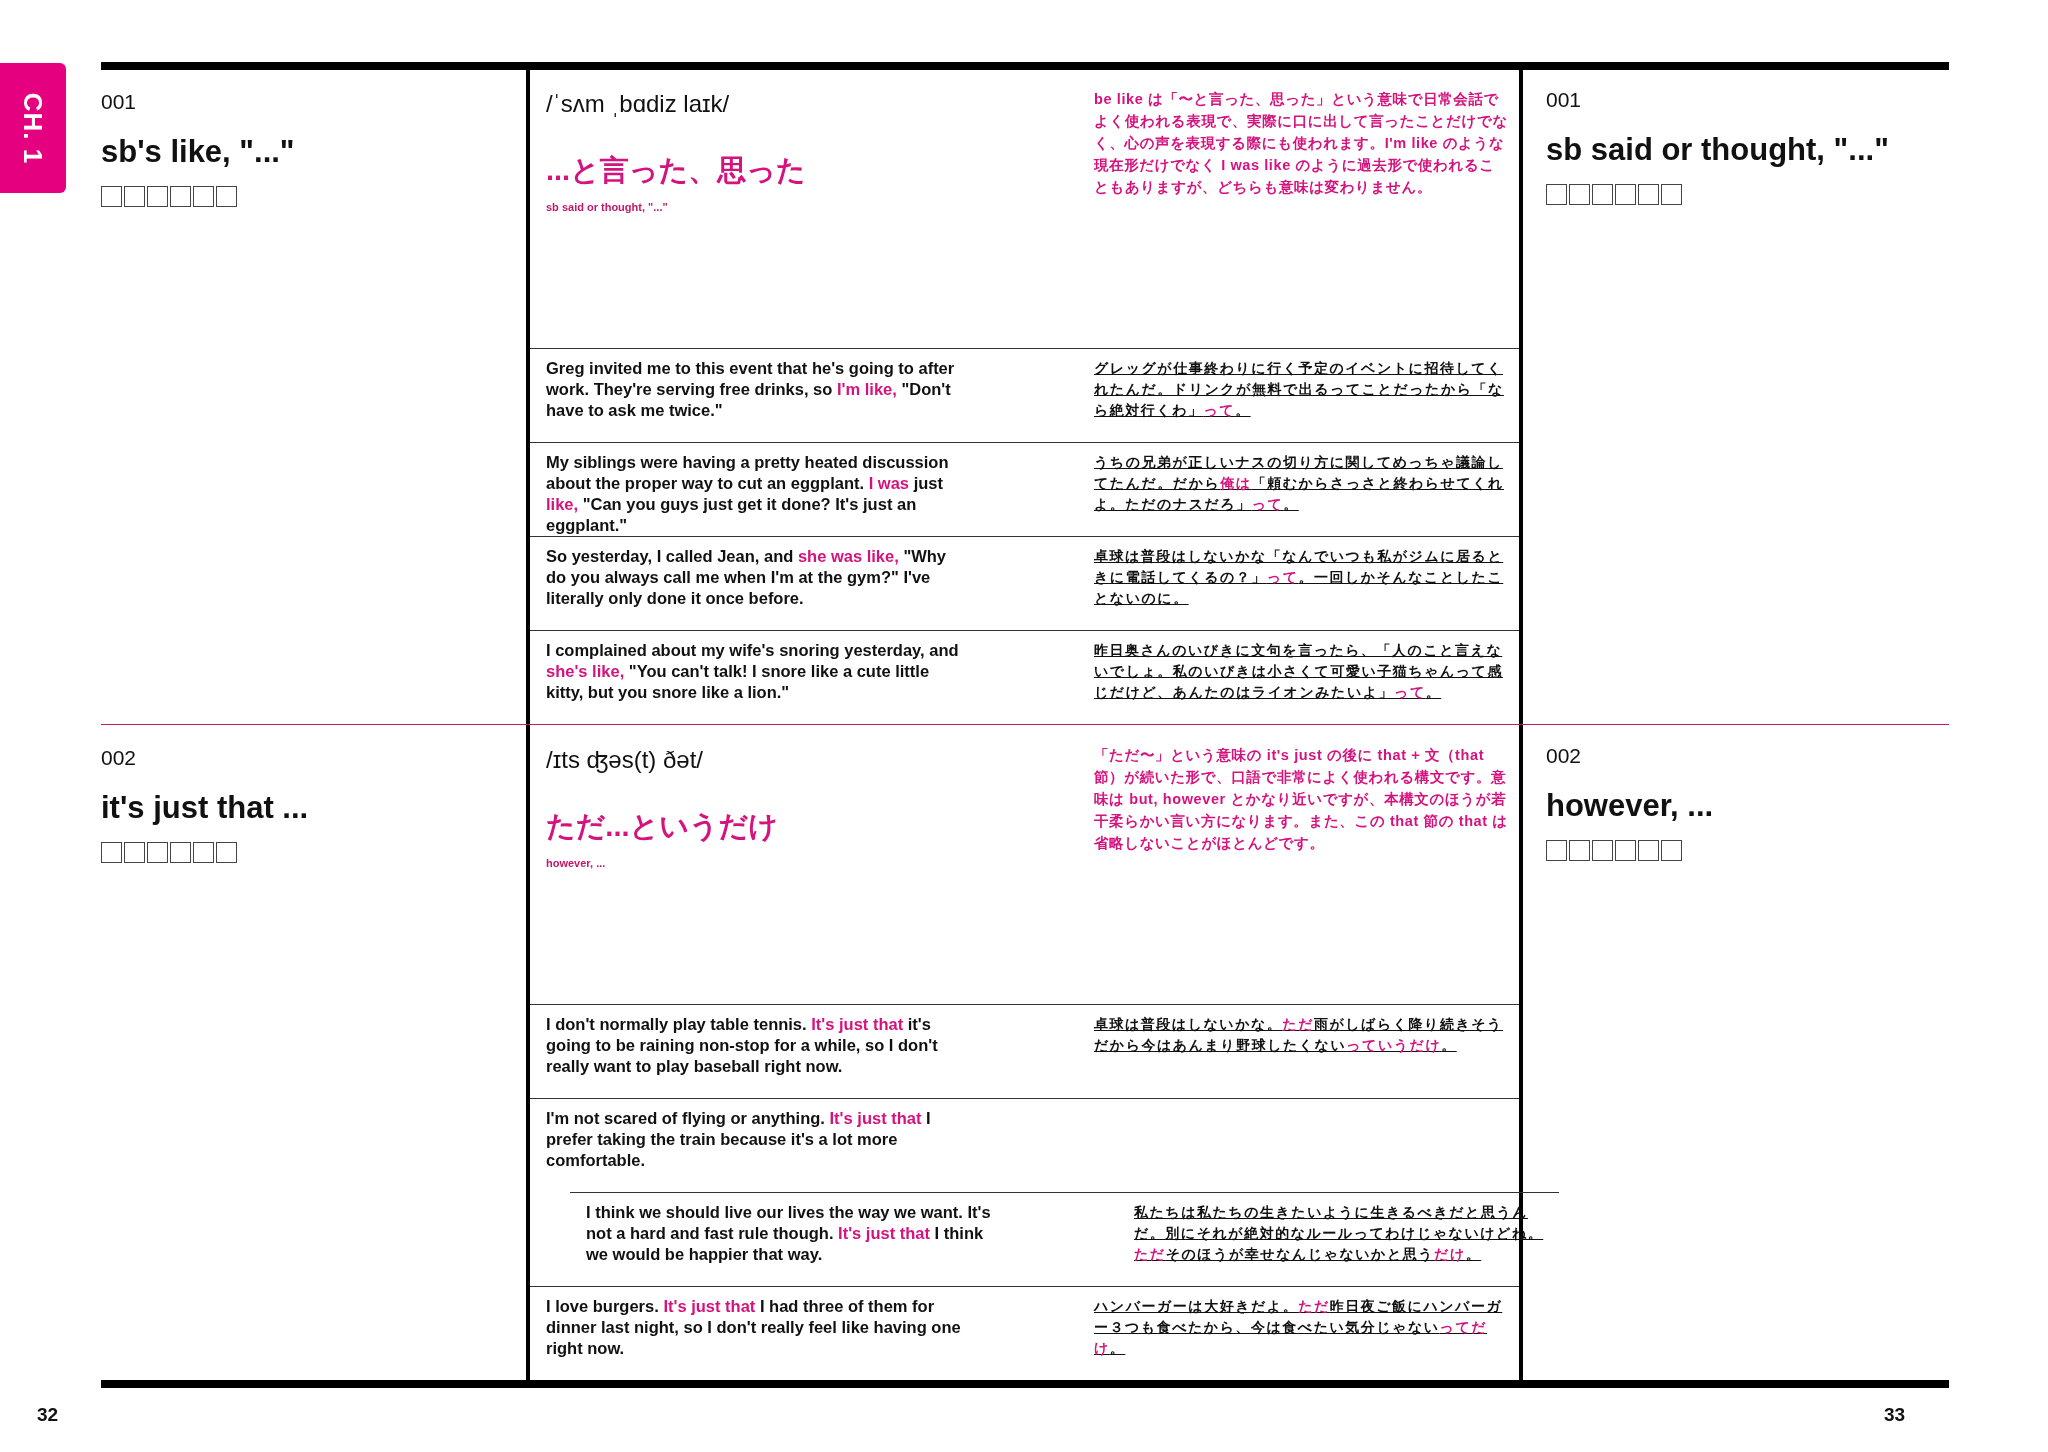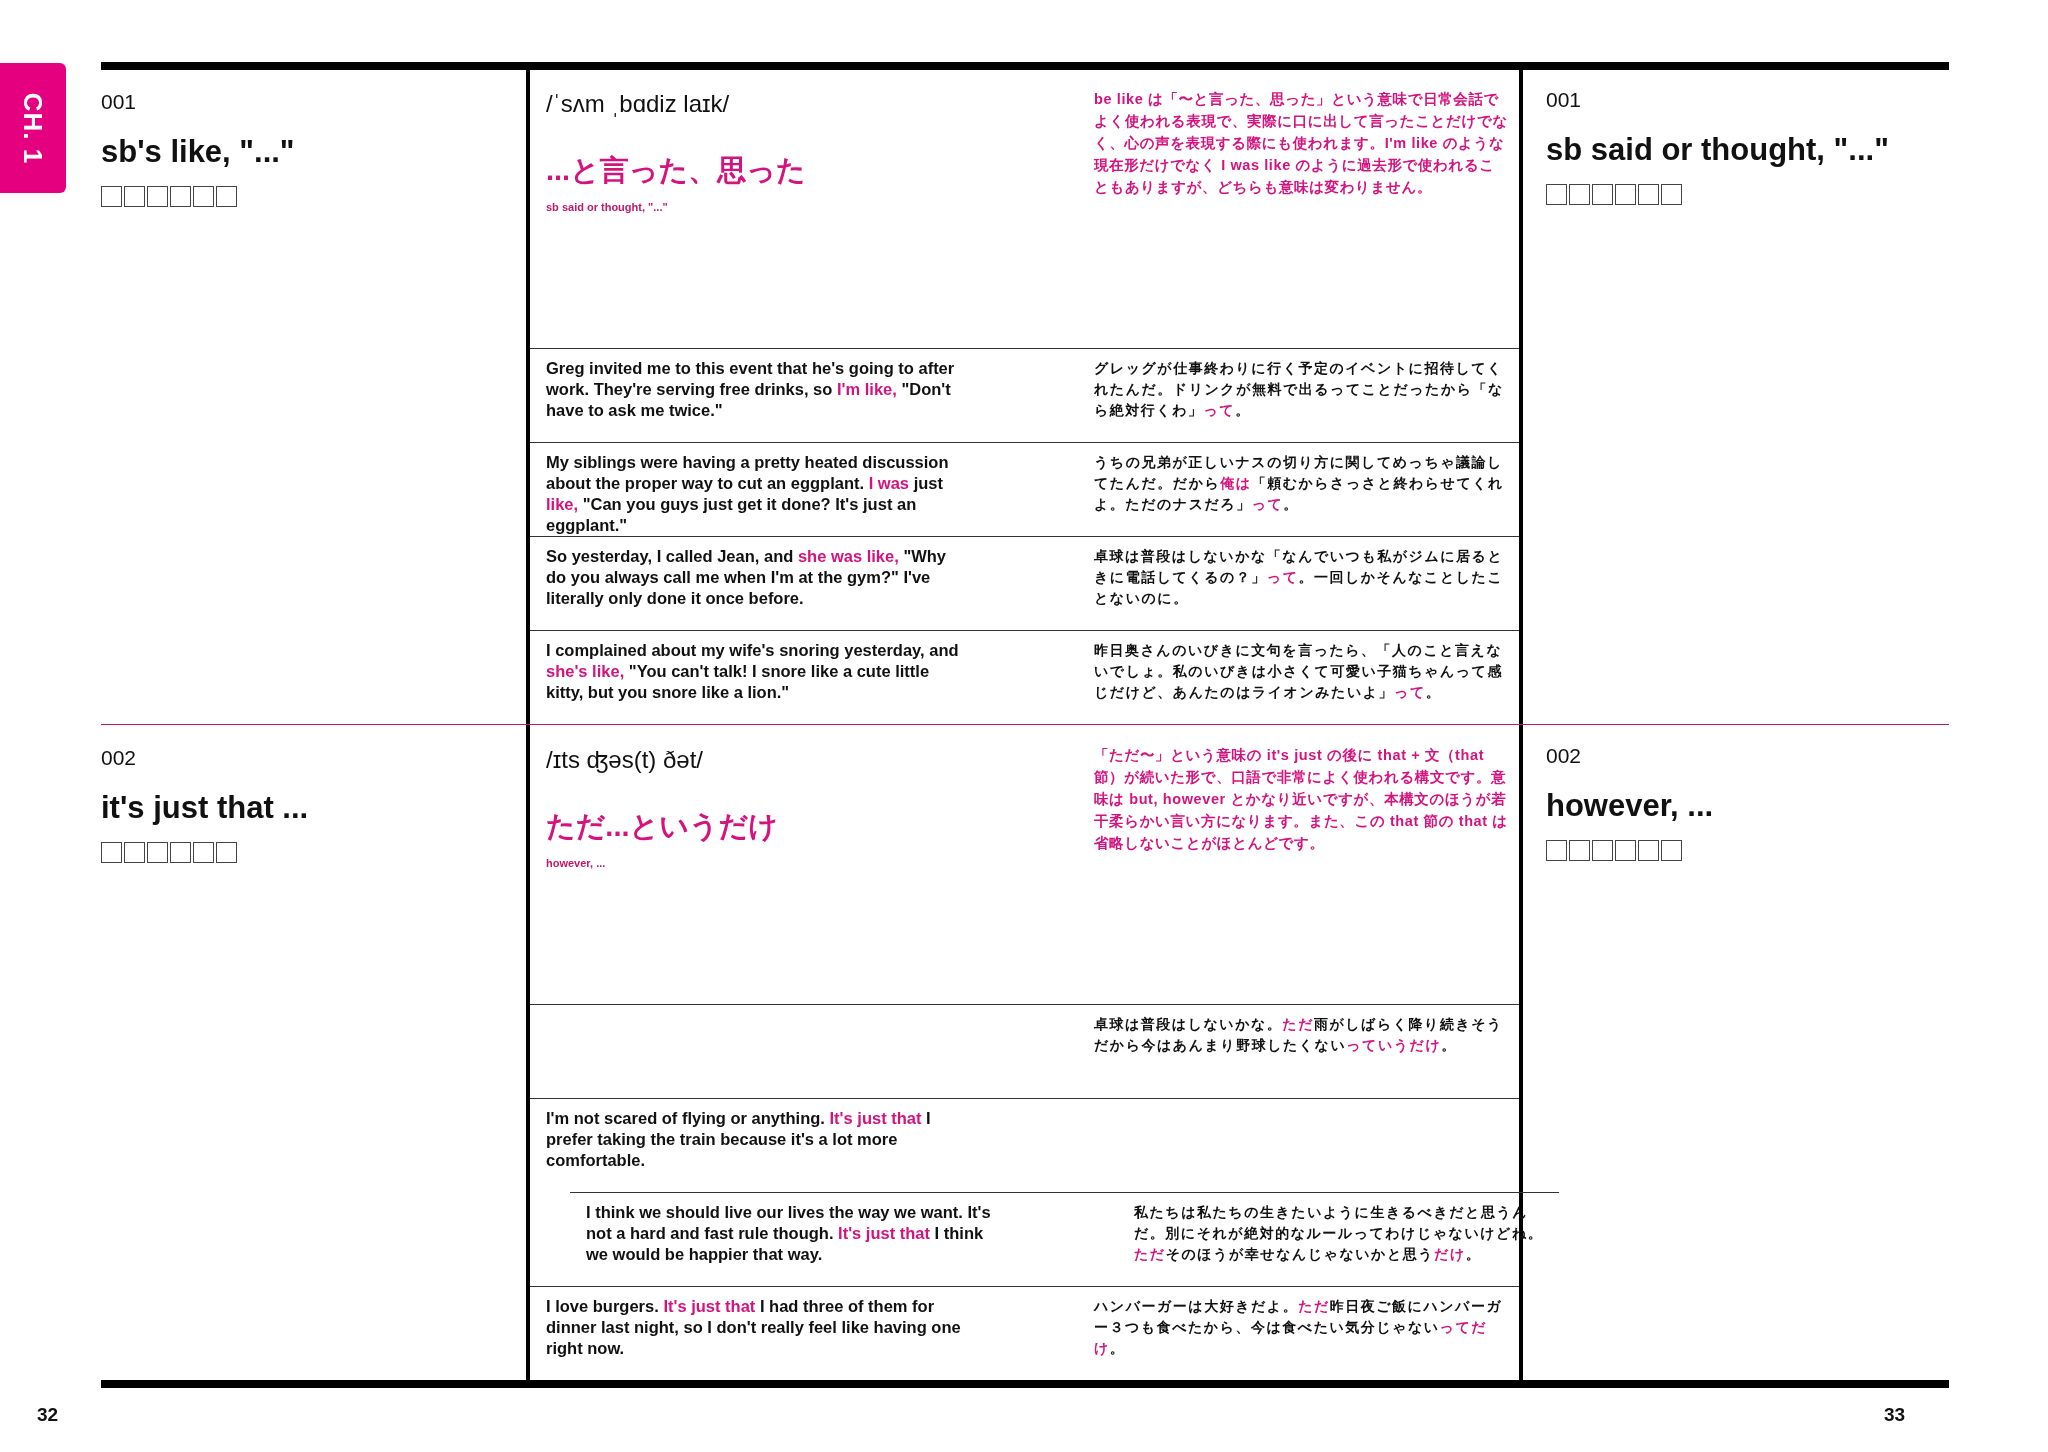--- a/index.html
+++ b/index.html
@@ -41,21 +41,21 @@
 
   .ex-row {
     position: absolute; left: 530px; width: 989px; border-top: 1.5px solid #333;
   }
   .ex-row .en {
     position: absolute; left: 16px; top: 9px; width: 420px;
     font-size: 16.5px; line-height: 21px; font-weight: bold; color: #111;
   }
   .ex-row .ja {
     position: absolute; left: 564px; top: 9px; width: 415px;
-    font-size: 14px; line-height: 21px; color: #111; letter-spacing: 1.5px; font-weight: bold;
+    font-size: 14px; line-height: 21px; color: #111; letter-spacing: 1.5px; font-weight: bold; text-decoration: underline;
   }
   .hl { color: #d4137e; }
 
   .page-num { position: absolute; top: 1404px; font-size: 19px; font-weight: bold; color: #111; }
 </style>
 </head>
 <body>
 
 <div class="ch-tab">
   <span>CH. 1</span>
@@ -133,20 +133,21 @@
 
 <div class="mid-head" style="top:746px;">
   <div class="ipa">/ɪts ʤəs(t) ðət/</div>
   <div class="ja-meaning">ただ...というだけ</div>
   <div class="en-meaning">however, ...</div>
 </div>
 
 <div class="note" style="top:744px;">「ただ〜」という意味の it's just の後に that + 文（that 節）が続いた形で、口語で非常によく使われる構文です。意味は but, however とかなり近いですが、本構文のほうが若干柔らかい言い方になります。また、この that 節の that は省略しないことがほとんどです。</div>
 
 <div class="ex-row" style="top:1004px; height:94px;">
+  <div class="en"><span>I don't normally play table tennis. </span><span class="hl">It's just that</span><span> it's going to be raining non-stop for a while, so I don't really want to play baseball right now.</span></div>
   <div class="ja"><span>卓球は普段はしないかな。</span><span class="hl">ただ</span><span>雨がしばらく降り続きそうだから今はあんまり野球したくない</span><span class="hl">っていうだけ</span><span>。</span></div>
 </div>
 <div class="ex-row" style="top:1098px; height:94px;">
   <div class="en"><span>I'm not scared of flying or anything. </span><span class="hl">It's just that</span><span> I prefer taking the train because it's a lot more comfortable.</span></div>
 </div>
 <div class="ex-row" style="top:1192px; height:94px;margin-left:40px;">
   <div class="en"><span>I think we should live our lives the way we want. It's not a hard and fast rule though. </span><span class="hl">It's just that</span><span> I think we would be happier that way.</span></div>
   <div class="ja"><span>私たちは私たちの生きたいように生きるべきだと思うんだ。別にそれが絶対的なルールってわけじゃないけどね。</span><span class="hl">ただ</span><span>そのほうが幸せなんじゃないかと思う</span><span class="hl">だけ</span><span>。</span></div>
 </div>
 <div class="ex-row" style="top:1286px; height:80px;">

